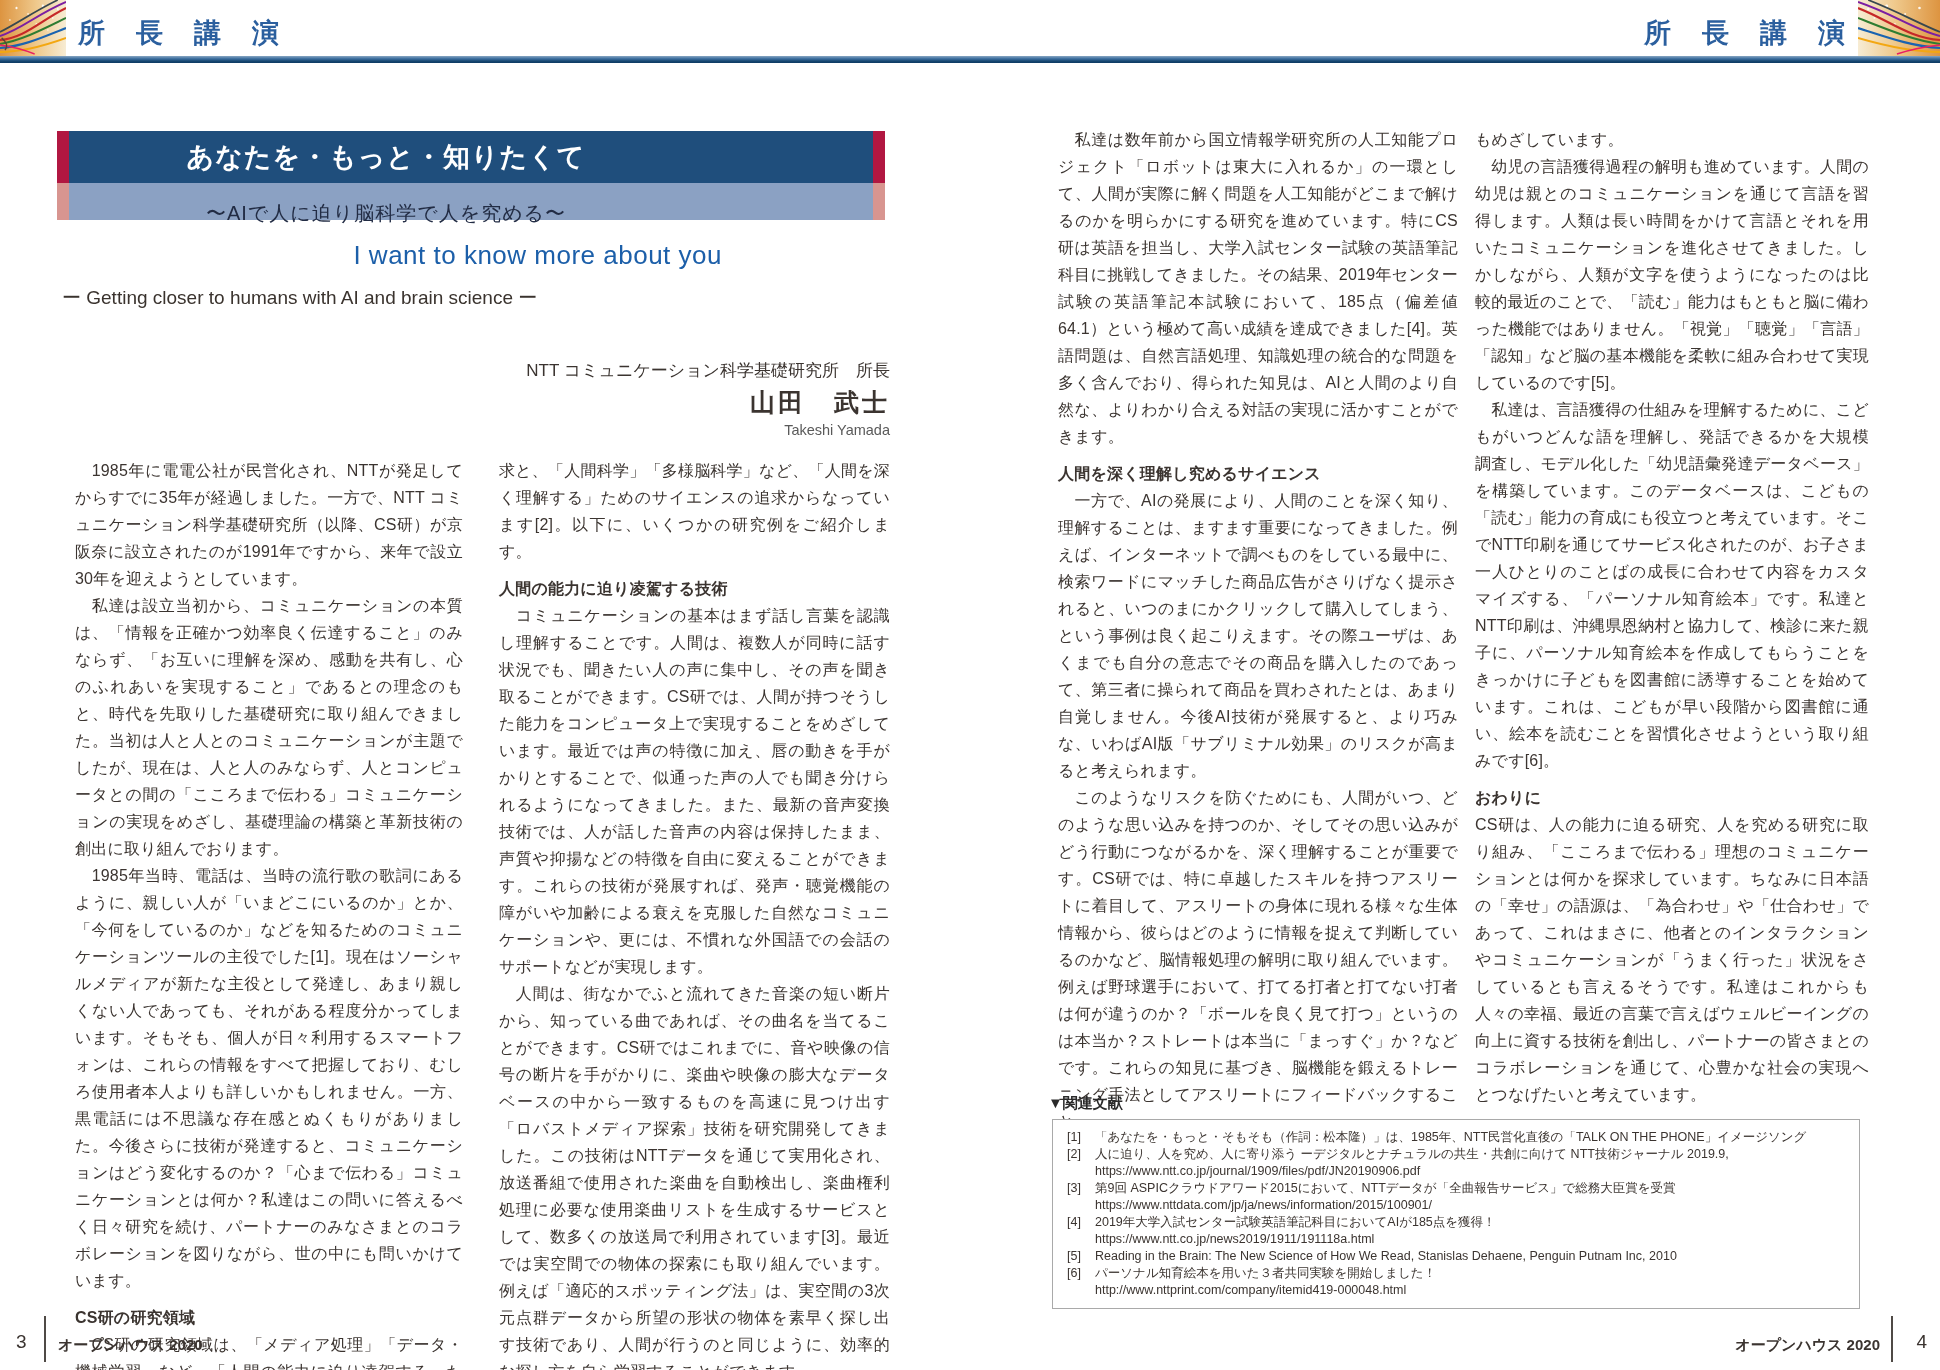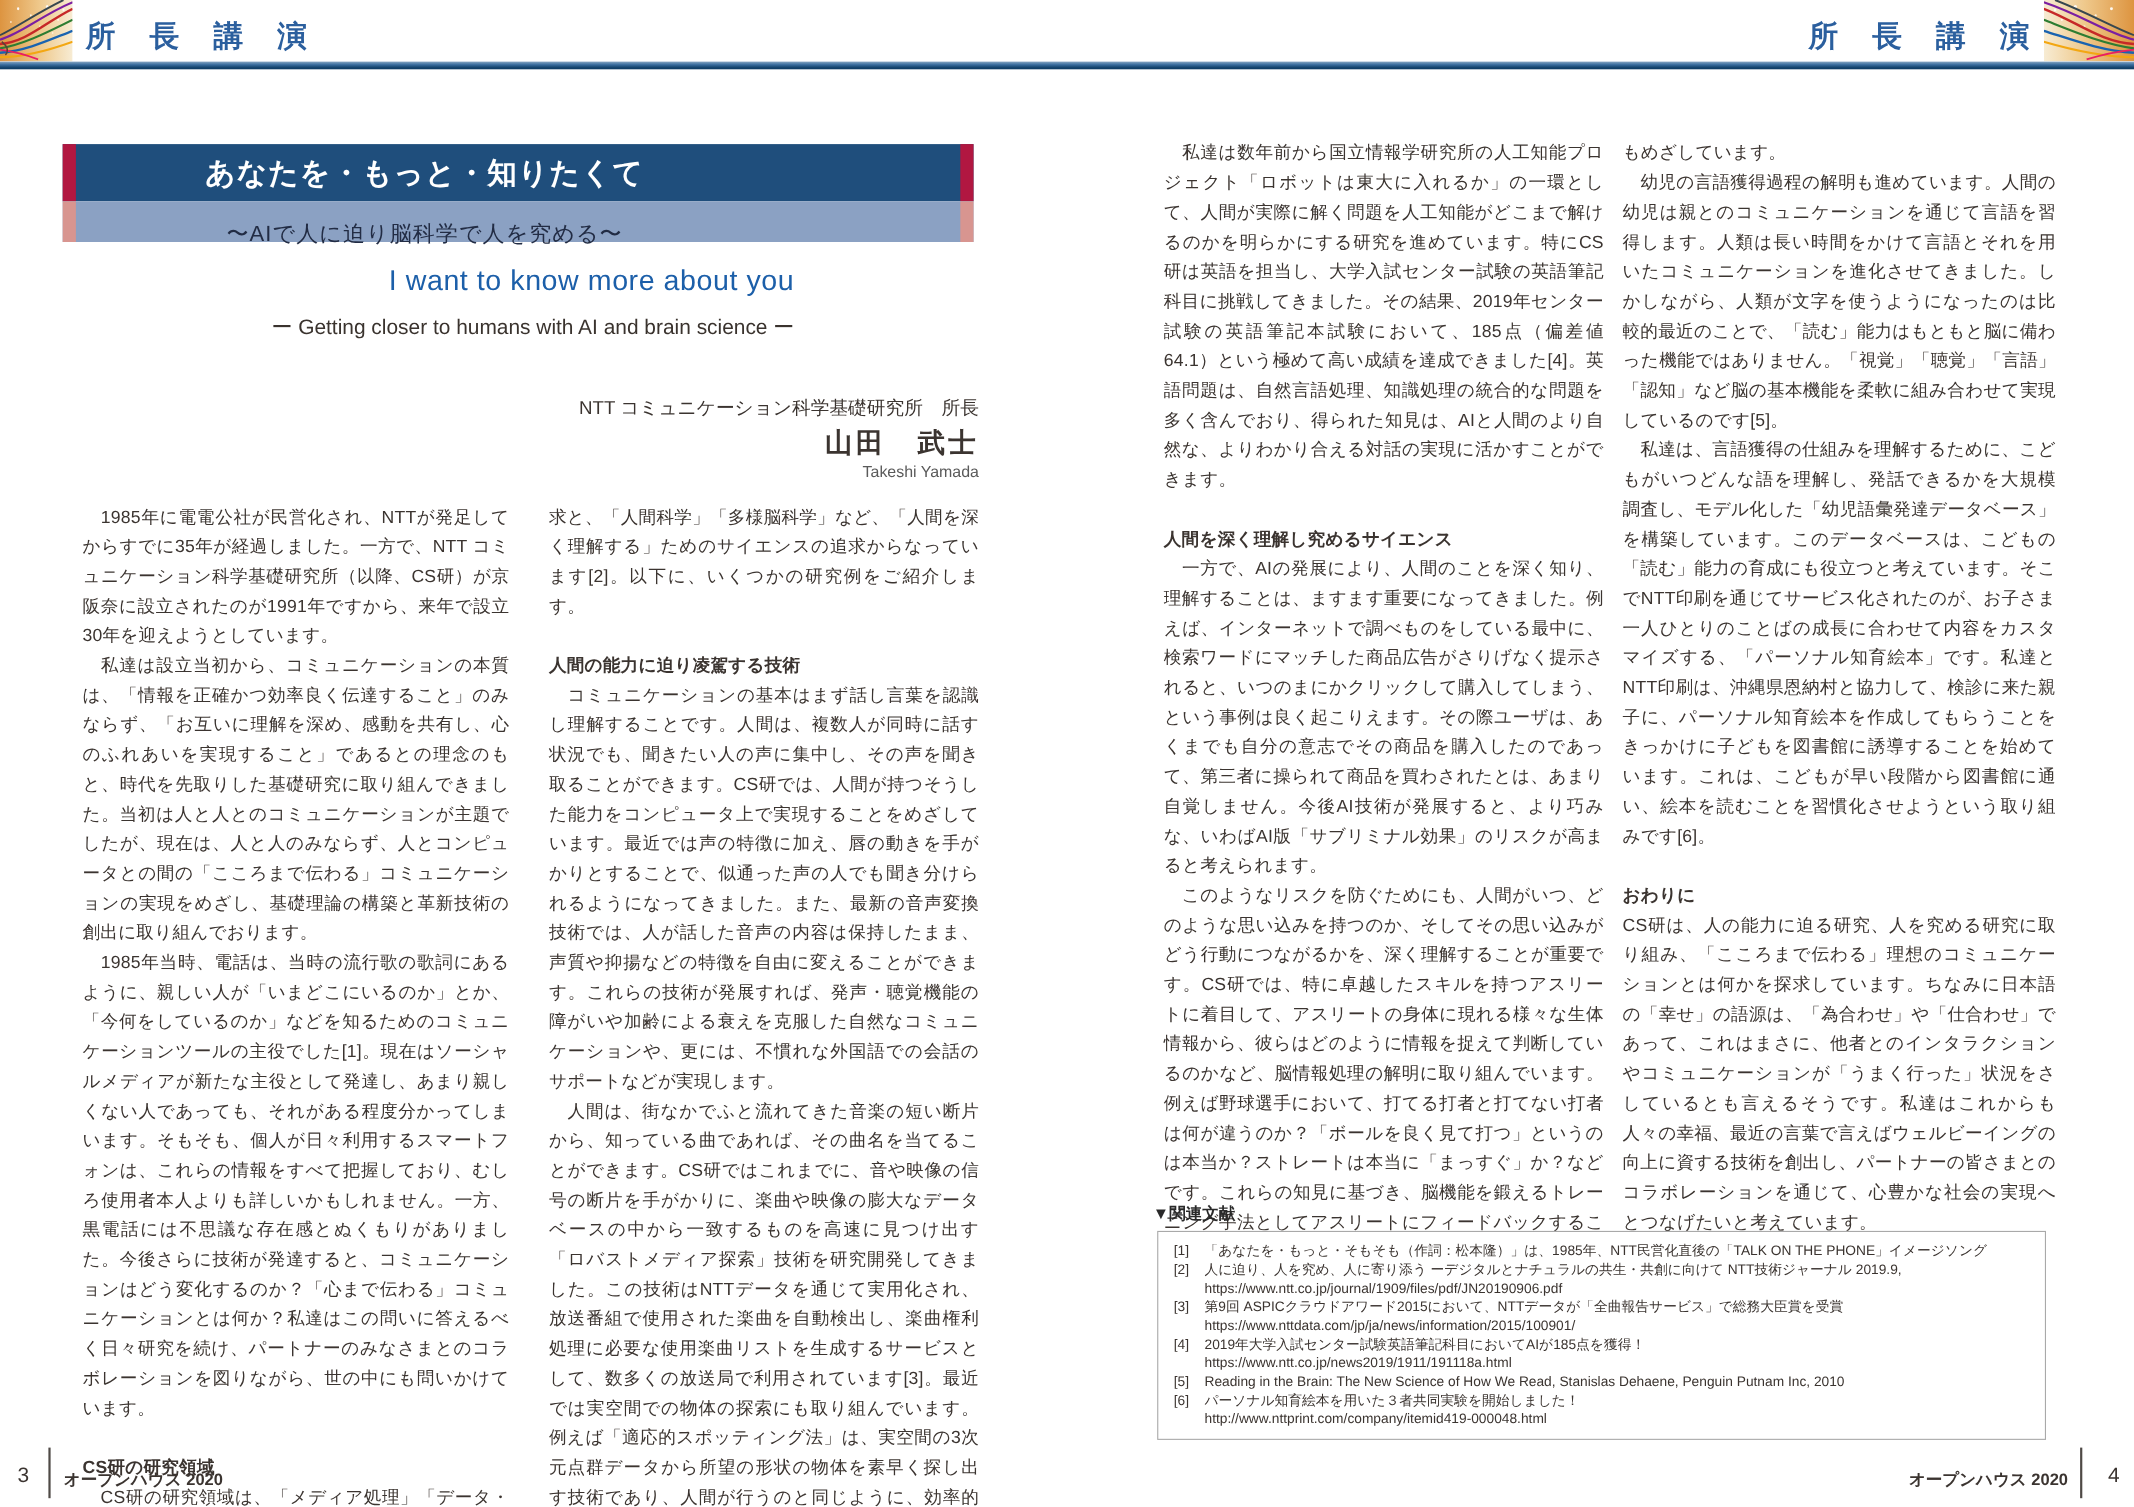--- a/index.html
+++ b/index.html
@@ -26,36 +26,36 @@
   .stripe{position:absolute;top:0;bottom:0;width:12px;}
   .stripe.l{left:0;} .stripe.r{right:0;}
   .banner-main .stripe{background:#b11741;}
   .banner-sub .stripe{background:#d89590;}
   .banner-text{position:absolute;left:0;right:0;text-align:center;padding-right:170px;white-space:nowrap;}
   .banner-main .banner-text{line-height:52px;font-size:27px;font-weight:700;color:#ffffff;letter-spacing:1px;}
   .banner-sub .banner-text{line-height:37px;font-size:20px;font-weight:500;color:#222c44;letter-spacing:1px;margin-top:12px;}
 
   .etitle{position:absolute;left:62px;top:240px;width:660px;text-align:right;
           font-size:26px;font-weight:500;color:#1c5fa9;letter-spacing:0.5px;}
-  .esub{position:absolute;left:62px;top:285px;width:660px;text-align:right;
+  .esub{position:absolute;left:62px;top:285px;width:660px;text-align:left;
         font-size:19px;color:#3a332e;}
 
   .author{position:absolute;left:490px;top:347px;width:400px;text-align:right;margin-top:12px;}
   .aff{font-size:17px;color:#3b3430;}
   .aname{font-size:25px;font-weight:600;letter-spacing:3px;margin-top:4px;color:#3b3430;}
   .aroman{font-size:14.5px;color:#5a5a5a;margin-top:3px;}
 
   
   .col{position:absolute;font-size:16px;line-height:27px;letter-spacing:0.2px;color:#3b3430;}
   .col1{left:75px;top:457px;width:388px;}
   .col2{left:499px;top:457px;width:391px;}
   .col3{left:1058px;top:126px;width:400px;}
   .col4{left:1475px;top:126px;width:394px;}
   .para{margin:0;text-align:justify;}
-  .sec{font-weight:700;margin-top:27px;}
+  .sec{font-weight:700;margin-top:10px;}
 
   
   .refs-title{position:absolute;left:1048px;top:1094px;font-size:15px;font-weight:700;color:#2a2a2a;}
   .refs-box{position:absolute;left:1052px;top:1119px;width:780px;min-height:154px;
             border:1.5px solid #a9a9a9;background:#fff;padding:9px 12px 9px 14px;}
   .ref-row{display:flex;font-size:12.5px;line-height:17px;color:#3b3430;}
   .ref-label{flex:none;width:28px;}
   .ref-text{flex:1;white-space:nowrap;overflow:hidden;}
 
   

